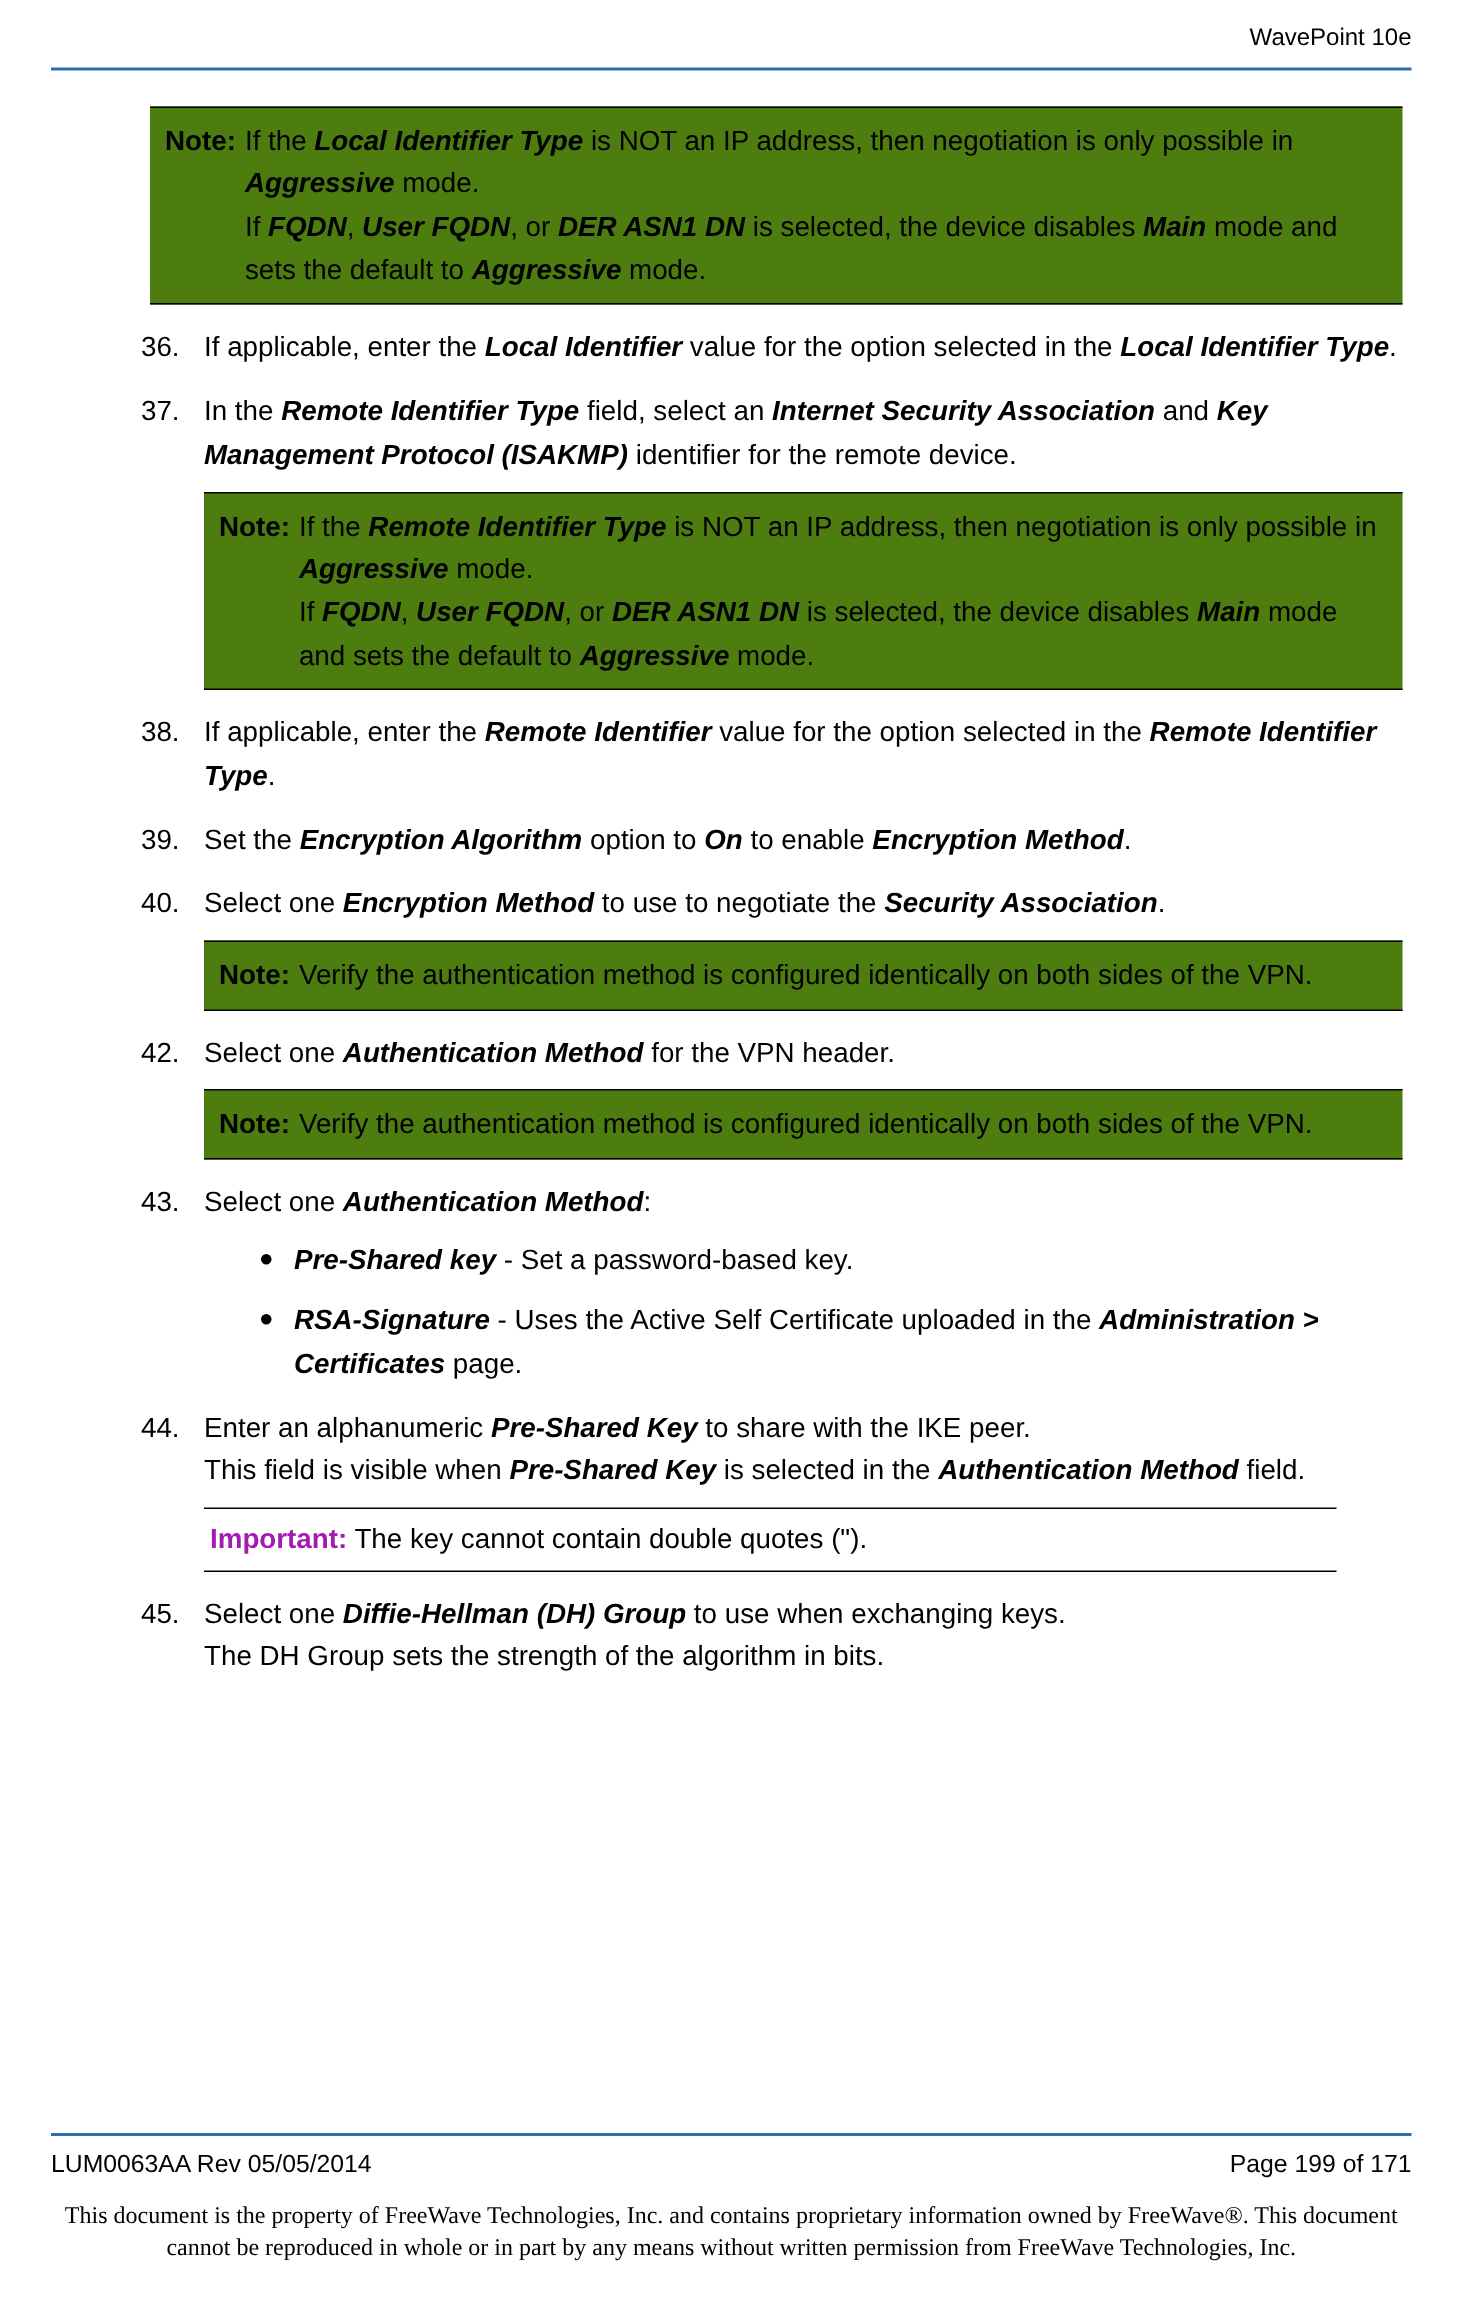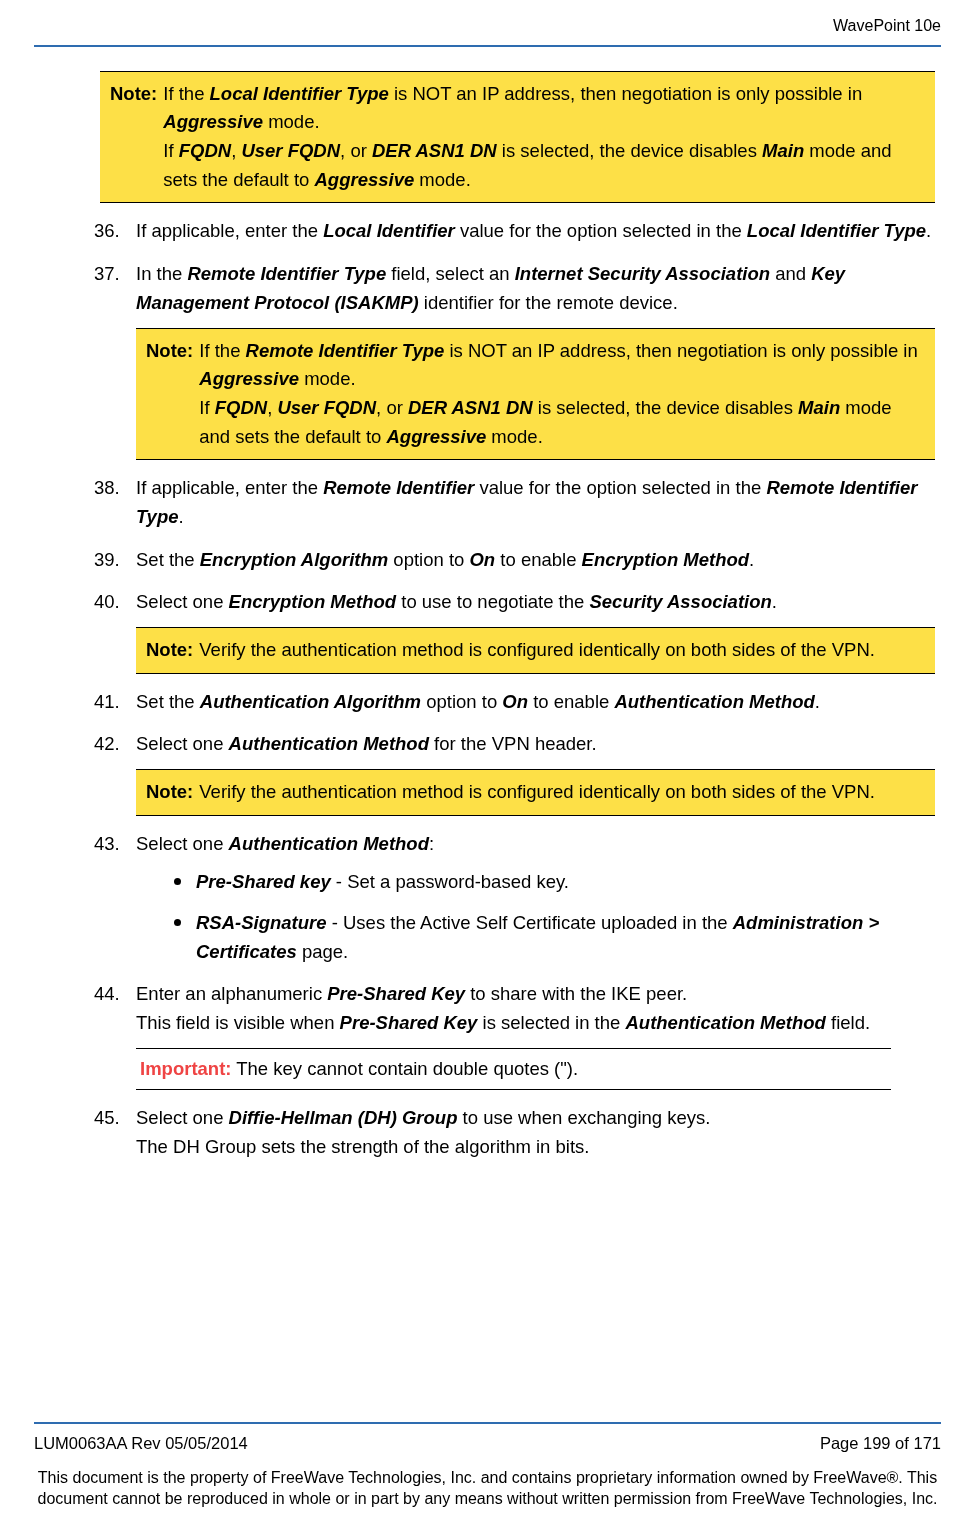--- a/index.html
+++ b/index.html
@@ -26,21 +26,21 @@
   .header-rule {
     border: none;
     border-top: 2.5px solid #2e6cb0;
     margin-bottom: 24px;
   }
   .content {
     padding-left: 60px;
     padding-right: 0;
   }
   .note {
-    background: #fde047;
+    background: #4d7c0f;
     border-top: 1.5px solid #000;
     border-bottom: 1.5px solid #000;
     padding: 8px 10px 8px 10px;
     margin: 0 6px 14px 6px;
   }
   .note-inner {
     display: flex;
   }
   .note-label {
     font-weight: bold;
@@ -89,21 +89,21 @@
     border-radius: 50%;
   }
   .important {
     border-top: 1.5px solid #000;
     border-bottom: 1.5px solid #000;
     padding: 6px 4px;
     margin: 10px 50px 0 0;
   }
   .important-label {
     font-weight: bold;
-    color: #ef4444;
+    color: #a21caf;
   }
   b { font-weight: bold; font-style: italic; }
   .footer {
     position: absolute;
     left: 0;
     right: 0;
     bottom: 28px;
     padding: 0 34px;
     font-size: 16.5px;
   }
@@ -114,20 +114,21 @@
   }
   .footer-row {
     display: flex;
     justify-content: space-between;
     margin-bottom: 10px;
   }
   .footer-note {
     text-align: center;
     font-size: 16px;
     line-height: 1.35;
+    font-family: Liberation Serif, serif;
   }
 </style>
 </head>
 <body>
 
 <div class="page">
 
   <div class="header-title">WavePoint 10e</div>
   <hr class="header-rule">
 
@@ -190,26 +191,20 @@
         <div class="note">
           <div class="note-inner">
             <div class="note-label">Note:</div>
             <div class="note-body">
               <p>Verify the authentication method is configured identically on both sides of the VPN.</p>
             </div>
           </div>
         </div>
       </li>
 
-      <li>
-        <span class="num">41.</span>
-        <div class="step-body">
-            <p>Set the <b>Authentication Algorithm</b> option to <b>On</b> to enable <b>Authentication Method</b>.</p>
-          </div>
-      </li>
 
       <li>
         <span class="num">42.</span>
         <div class="step-body">
             <p>Select one <b>Authentication Method</b> for the VPN header.</p>
           </div>
         <div class="note">
           <div class="note-inner">
             <div class="note-label">Note:</div>
             <div class="note-body">

